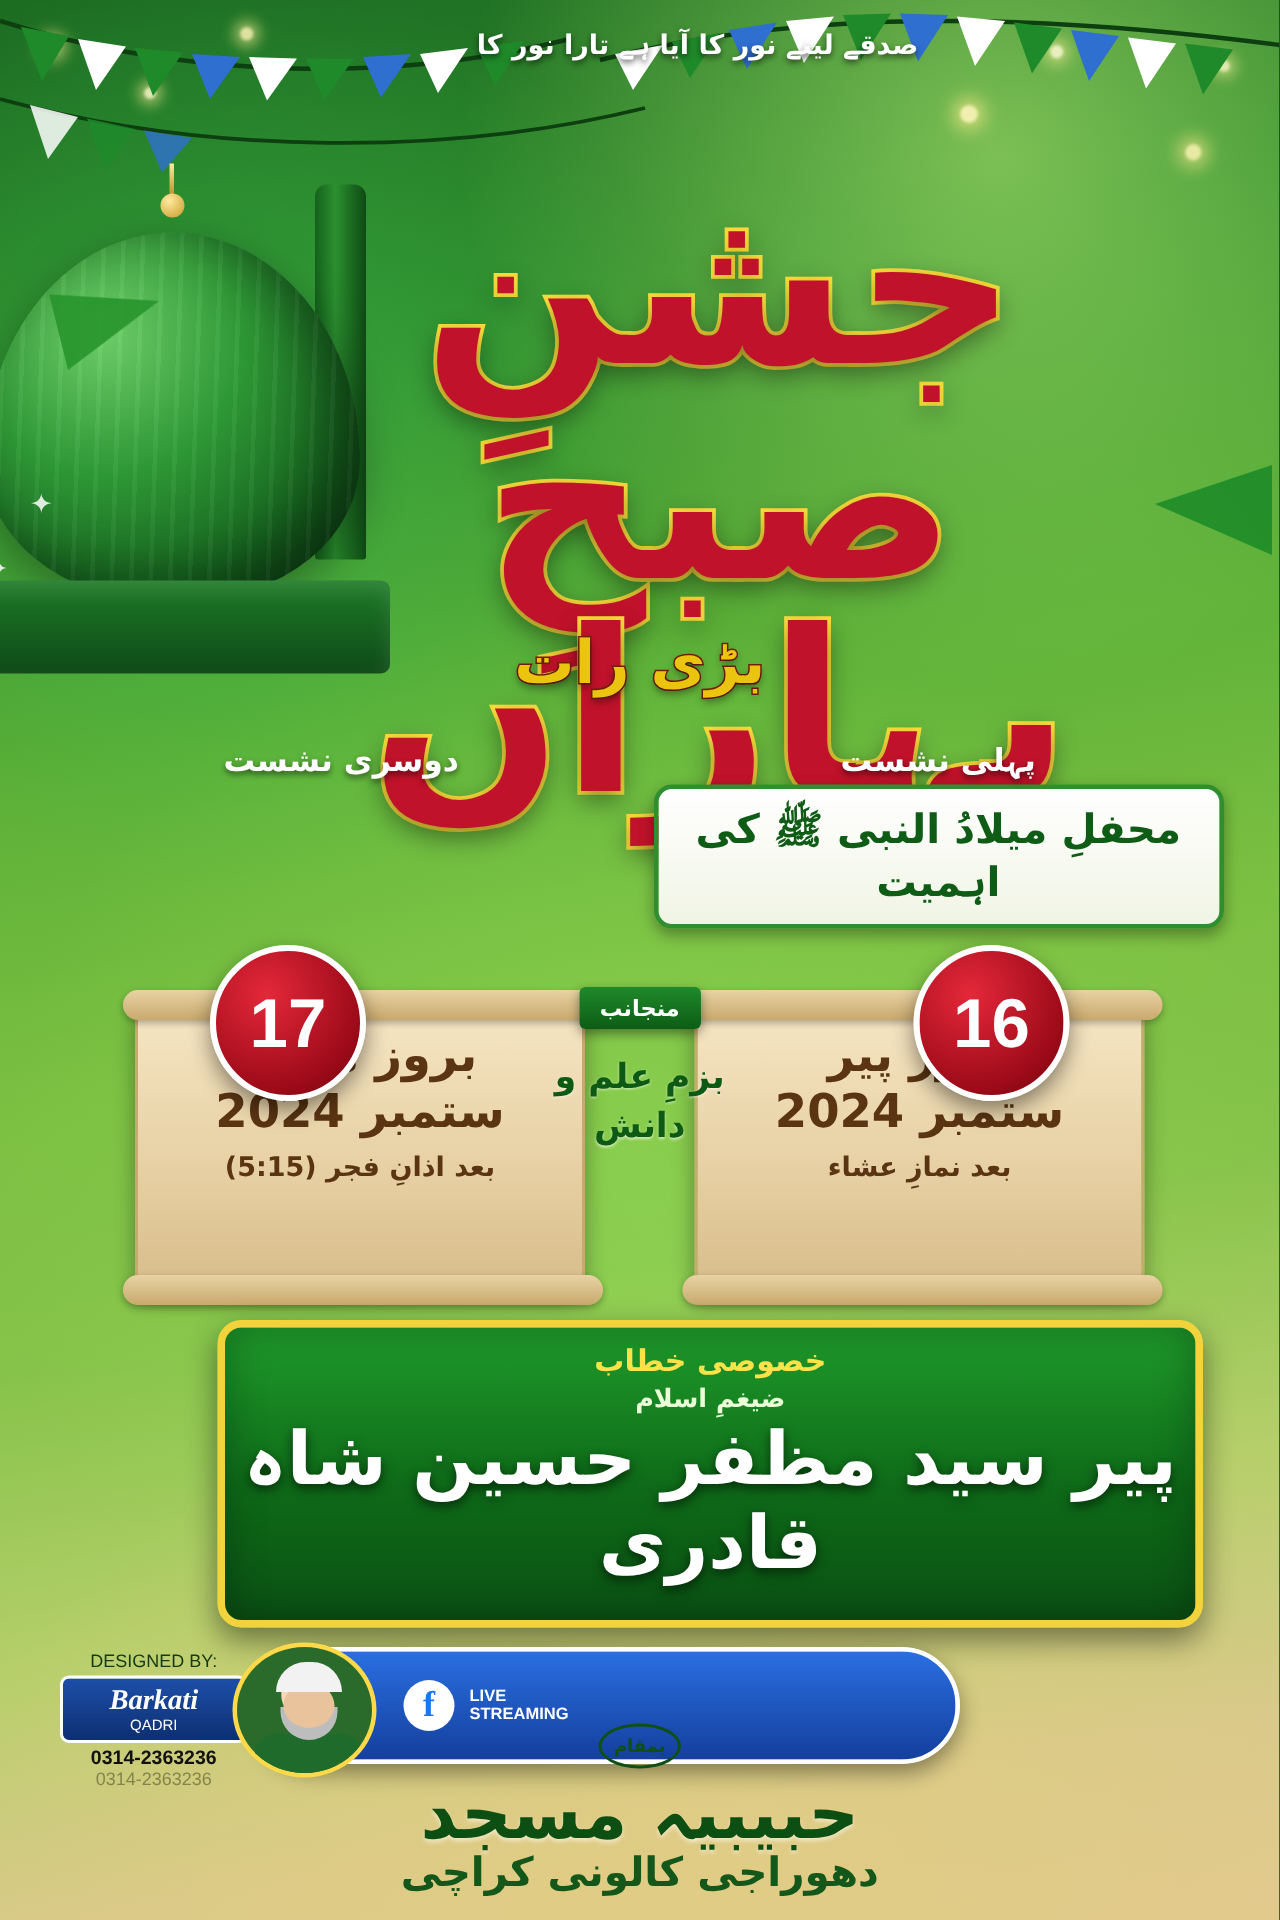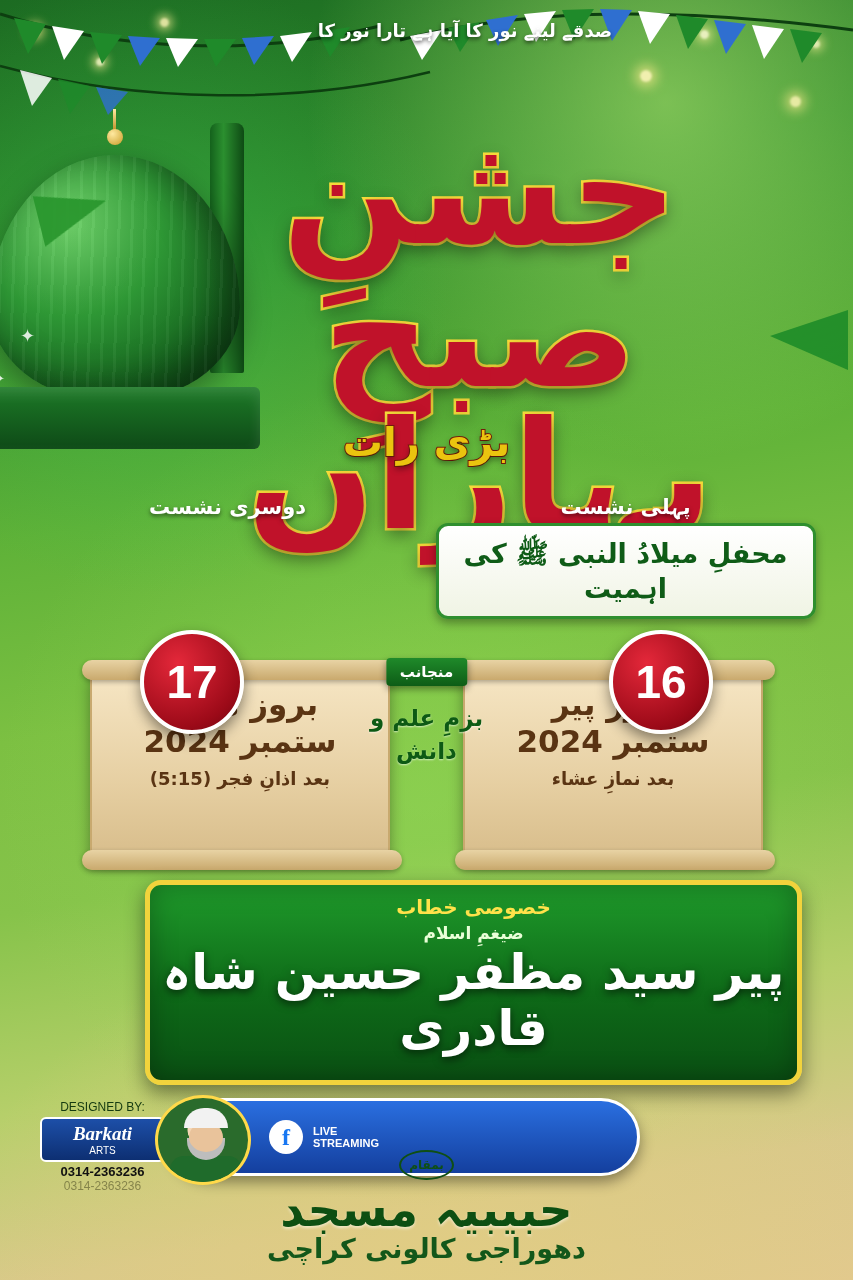--- a/index.html
+++ b/index.html
@@ -330,21 +330,21 @@
   <div class="speaker-panel urdu">
     <div class="khitab">خصوصی خطاب</div>
     <div class="small">ضیغمِ اسلام</div>
     <div class="name">پیر سید مظفر حسین شاہ قادری</div>
   </div>
 
   <div class="designed">
     <div class="cap">DESIGNED BY:</div>
     <div class="card">
       <div class="brand">Barkati</div>
-      <div class="sub">ARTS</div>
+      <div class="sub">QADRI</div>
     </div>
     <div class="phone">0314-2363236</div>
     <div class="phone2">0314-2363236</div>
   </div>
 
   <div class="livebar">
     <div class="photo">
       <div class="body"></div>
         <div class="beard"></div>
         <div class="face"></div>

